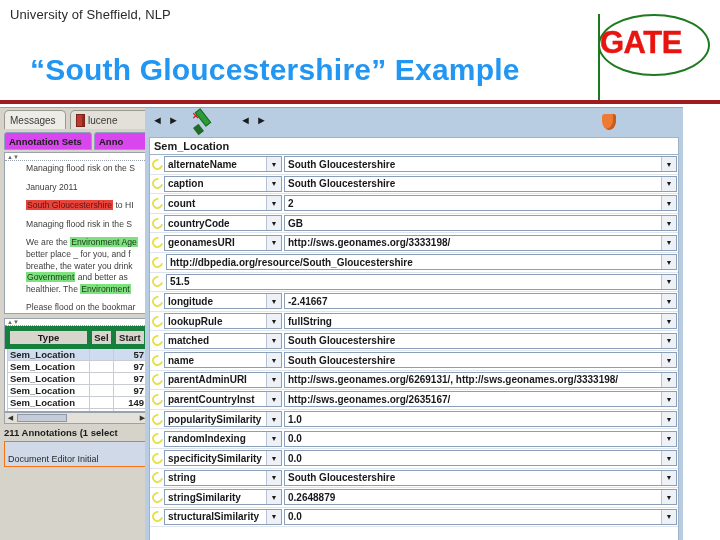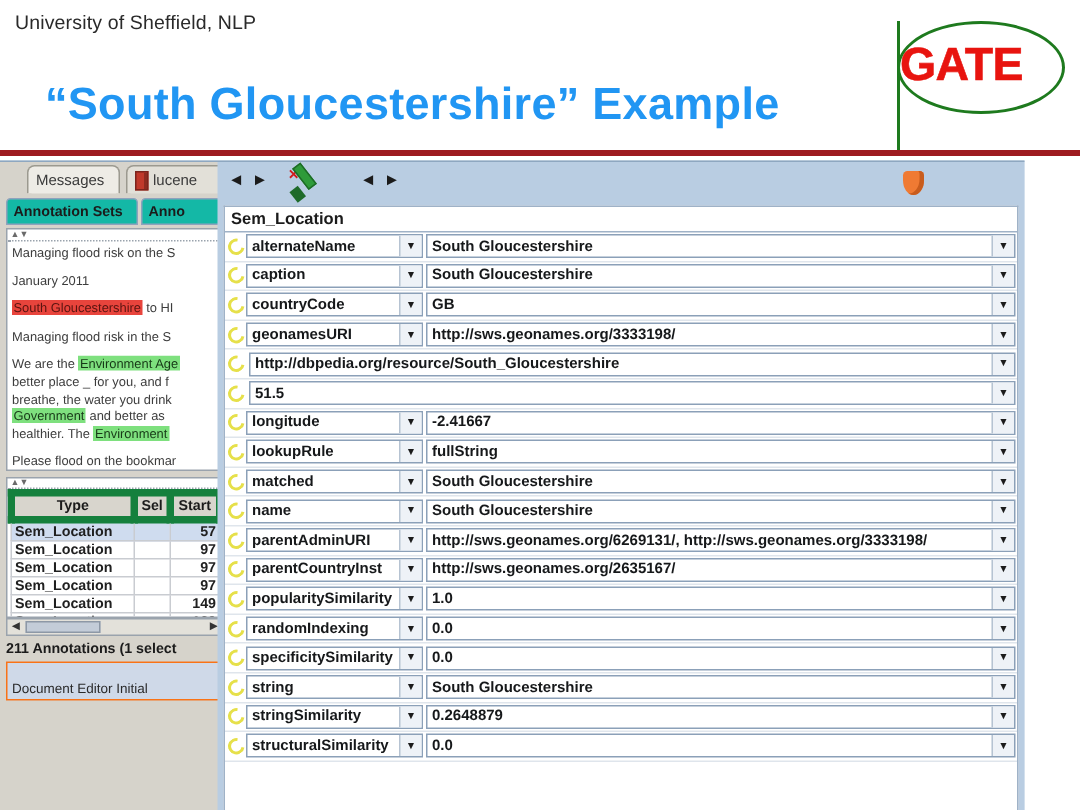--- a/index.html
+++ b/index.html
@@ -51,60 +51,60 @@
     background: #b9cde2;
     border-top: 1px solid #8ea7c0;
     overflow: hidden;
   }
 
   
   #leftpane {
     position: absolute; left: 0; top: 0; width: 152px; height: 433px;
     background: #d6d3cb;
   }
-  .tabrow { position: absolute; left: 14px; top: 0; width: 152px; height: 21px; text-align: right; }
+  .tabrow { position: absolute; left: 0; top: 0; width: 152px; height: 21px; text-align: right; }
   .tab {
     position: absolute; top: 2px; height: 19px;
     background: #eeece6; border: 1px solid #9b998f;
     border-bottom: none;
     border-radius: 5px 5px 0 0;
     font-size: 10px; color: #3a3a3a;
     display: flex; align-items: center; padding: 0 5px;
     white-space: nowrap; overflow: hidden;
   }
   .tab.t1 { left: 4px; width: 62px; }
   .tab.t2 { left: 70px; width: 82px; background: #e2e0d8; }
   .bookicon {
     width: 9px; height: 13px; margin-right: 3px; flex: none;
     background: #c0392b; border: 1px solid #7b241c;
     box-shadow: inset -2px 0 0 #8e2b20;
   }
   .subtabrow { position: absolute; left: 4px; top: 24px; width: 148px; height: 20px; }
   .subtab {
     position: absolute; top: 0; height: 18px;
-    background: #14b8a6; border: 1px solid #8ea2bd;
+    background: #d946ef; border: 1px solid #8ea2bd;
     border-radius: 3px 3px 0 0;
     font-size: 9.5px; font-weight: bold; color: #1b1b1b;
     display: flex; align-items: center; padding: 0 4px;
     white-space: nowrap; overflow: hidden;
   }
   .subtab.s1 { left: 0; width: 88px; }
   .subtab.s2 { left: 90px; width: 58px; }
 
   .doc {
     position: absolute; left: 4px; top: 44px; width: 146px; height: 162px;
     background: #fff; border: 1px solid #9aa3ad;
     overflow: hidden;
   }
   .doc-ruler {
     height: 8px; border-bottom: 1px dotted #9aa3ad;
     font-size: 6px; color: #6a6a6a; padding-left: 2px; line-height: 8px;
   }
   .doc-body { padding: 2px 3px; font-size: 8.6px; color: #3d3d3d; line-height: 11.6px; }
-  .doc-body p { margin: 0 0 7px 0; white-space: nowrap; overflow: hidden; }
+  .doc-body p { margin: 0 0 7px 18px; white-space: nowrap; overflow: hidden; }
   .doc-body p.tight { margin-bottom: 0; }
   .hl-red { background: #e8443c; color: #5a1410; padding: 0 1px; }
   .hl-green { background: #7ee07e; color: #173817; padding: 0 1px; }
 
   .anntbl {
     position: absolute; left: 4px; top: 210px; width: 146px; height: 94px;
     background: #fff; border: 1px solid #9aa3ad; overflow: hidden;
   }
   .anntbl .ruler {
     height: 7px; border-bottom: 1px dotted #9aa3ad;
@@ -392,20 +392,31 @@
           <span class="namebox">
             <span class="txt">caption</span>
             <span class="caret">▼</span>
           </span>
           <span class="valbox">
             <span class="txt">South Gloucestershire</span>
             <span class="caret">▼</span>
           </span>
         </div>
 
+        <div class="prow">
+          <span class="refresh"></span>
+          <span class="namebox">
+            <span class="txt">count</span>
+            <span class="caret">▼</span>
+          </span>
+          <span class="valbox">
+            <span class="txt">2</span>
+            <span class="caret">▼</span>
+          </span>
+        </div>
 
         <div class="prow">
           <span class="refresh"></span>
           <span class="namebox">
             <span class="txt">countryCode</span>
             <span class="caret">▼</span>
           </span>
           <span class="valbox">
             <span class="txt">GB</span>
             <span class="caret">▼</span>

